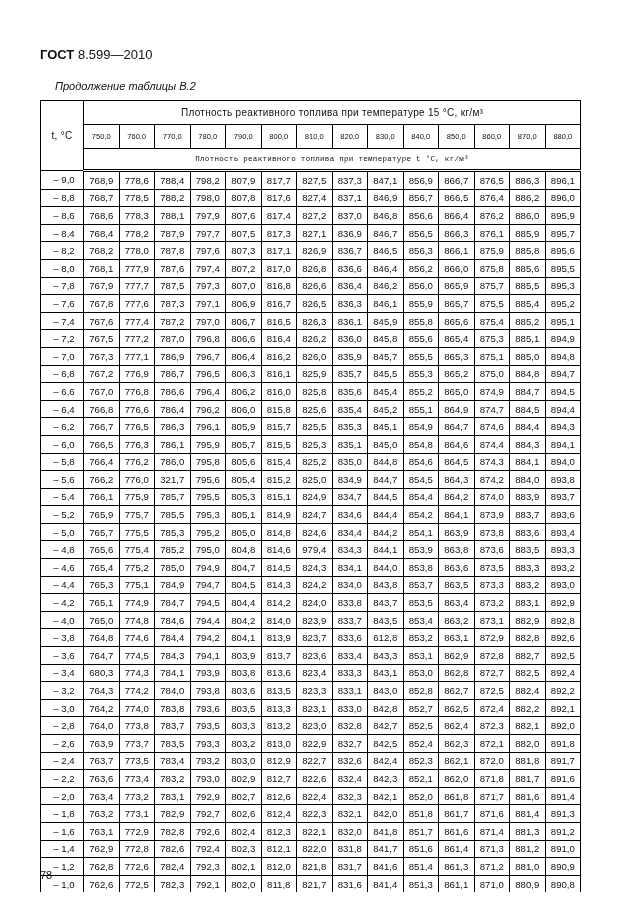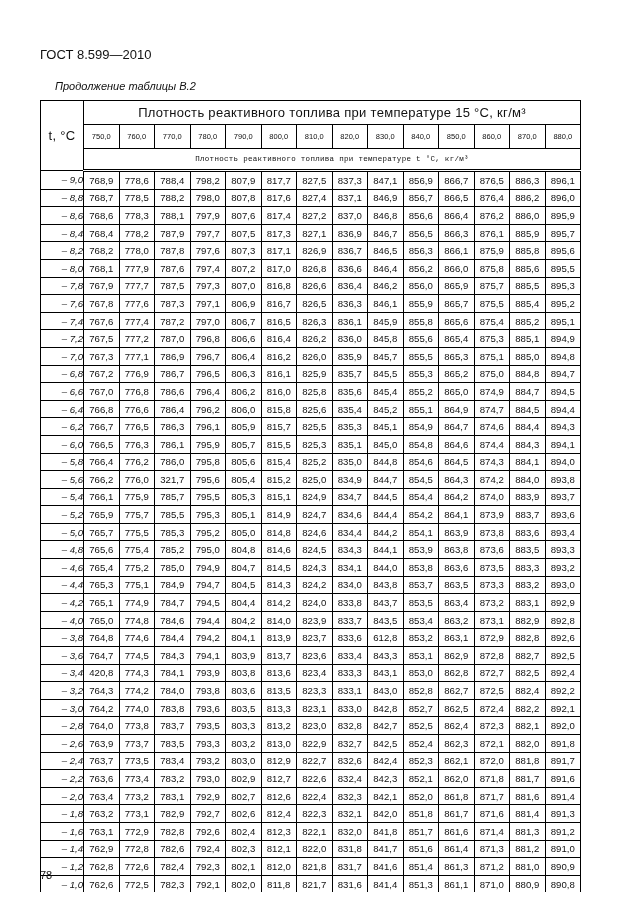--- a/index.html
+++ b/index.html
@@ -1,30 +1,30 @@
 <!DOCTYPE html>
 <html><head>
 <meta charset="utf-8">
 <style>
   html, body { margin: 0; padding: 0; background: #ffffff; }
   body { width: 630px; height: 913px; position: relative; overflow: hidden;
          font-family: "Liberation Sans", sans-serif; color: #111; }
   .doc-header { position: absolute; left: 40px; top: 47px; font-size: 13px; }
-  .doc-header b { font-weight: normal; }
+  .doc-header b { font-weight: bold; }
   .caption { position: absolute; left: 40px; top: 80px; font-size: 11px; font-style: italic; margin-left: 15px; }
   table.dens { position: absolute; left: 40px; top: 100px; border-collapse: collapse;
                width: 541px; table-layout: fixed; }
   table.dens td, table.dens th { border: 1px solid #000; padding: 0; text-align: center;
                font-weight: normal; white-space: nowrap; overflow: hidden; }
-  .h1 td, .h1 th { height: 23px; font-size: 13px; letter-spacing: 0.3px; }
+  .h1 td, .h1 th { height: 23px; font-size: 10px; letter-spacing: 0.3px; }
   .h2 th { height: 23px; font-size: 7.5px; }
   .h3 th { height: 20px; font-size: 7.5px; letter-spacing: 0.3px; border-bottom: 3px double #000 !important; font-family: Liberation Mono, monospace; }
   .tcell { font-size: 7.5px; margin-top: 12px; }
   tbody td { height: 16.6px; font-size: 9.6px; line-height: 15px; }
-  tbody td.t { text-align: right; padding-left: 4px; font-style: italic; }
+  tbody td.t { text-align: center; padding-left: 4px; }
   tbody tr:last-child td { border-bottom: none; }
   .page-num { position: absolute; left: 40px; top: 833px; font-size: 11px; margin-top: 36px; }
 </style>
 </head>
 <body>
 
 <div class="doc-header"><b>ГОСТ</b> <span>8.599—2010</span></div>
 
 <div class="caption">Продолжение таблицы В.2</div>
 
@@ -417,21 +417,21 @@
         <td>893,4</td>
       </tr>
       <tr>
         <td class="t">– 4,8</td>
         <td>765,6</td>
         <td>775,4</td>
         <td>785,2</td>
         <td>795,0</td>
         <td>804,8</td>
         <td>814,6</td>
-        <td>824,5</td>
+        <td>979,4</td>
         <td>834,3</td>
         <td>844,1</td>
         <td>853,9</td>
         <td>863,8</td>
         <td>873,6</td>
         <td>883,5</td>
         <td>893,3</td>
       </tr>
       <tr>
         <td class="t">– 4,6</td>
@@ -530,21 +530,21 @@
         <td>833,4</td>
         <td>843,3</td>
         <td>853,1</td>
         <td>862,9</td>
         <td>872,8</td>
         <td>882,7</td>
         <td>892,5</td>
       </tr>
       <tr>
         <td class="t">– 3,4</td>
-        <td>420,8</td>
+        <td>680,3</td>
         <td>774,3</td>
         <td>784,1</td>
         <td>793,9</td>
         <td>803,8</td>
         <td>813,6</td>
         <td>823,4</td>
         <td>833,3</td>
         <td>843,1</td>
         <td>853,0</td>
         <td>862,8</td>

